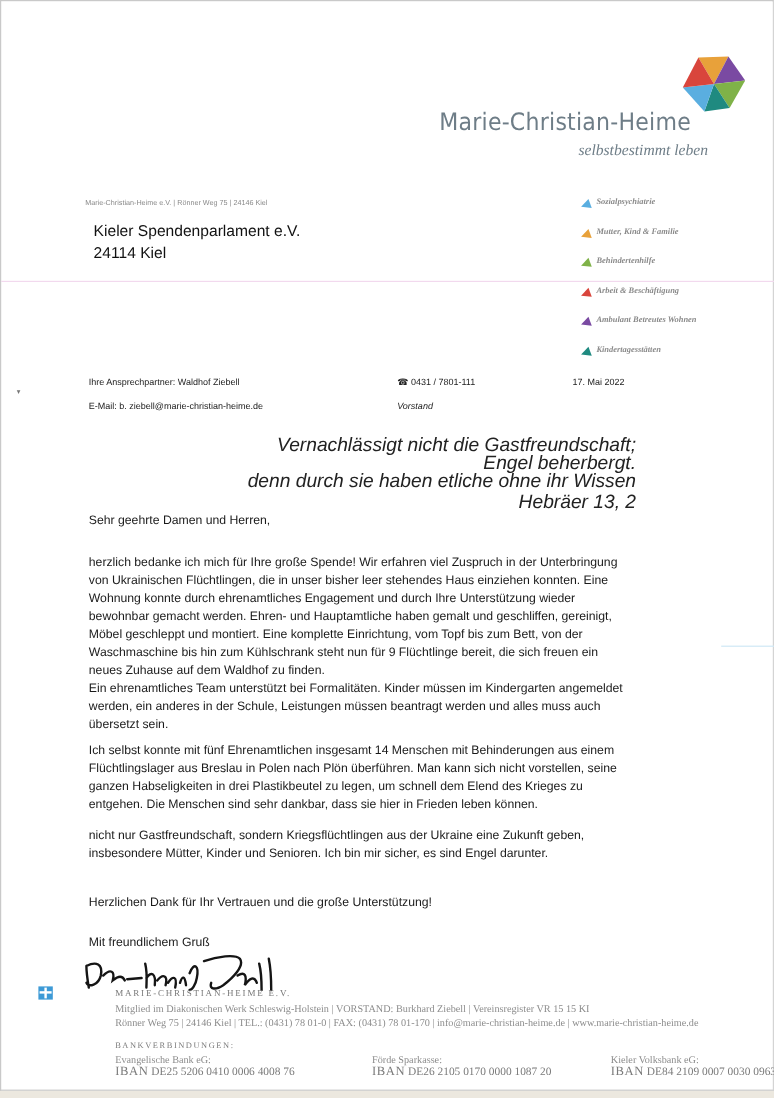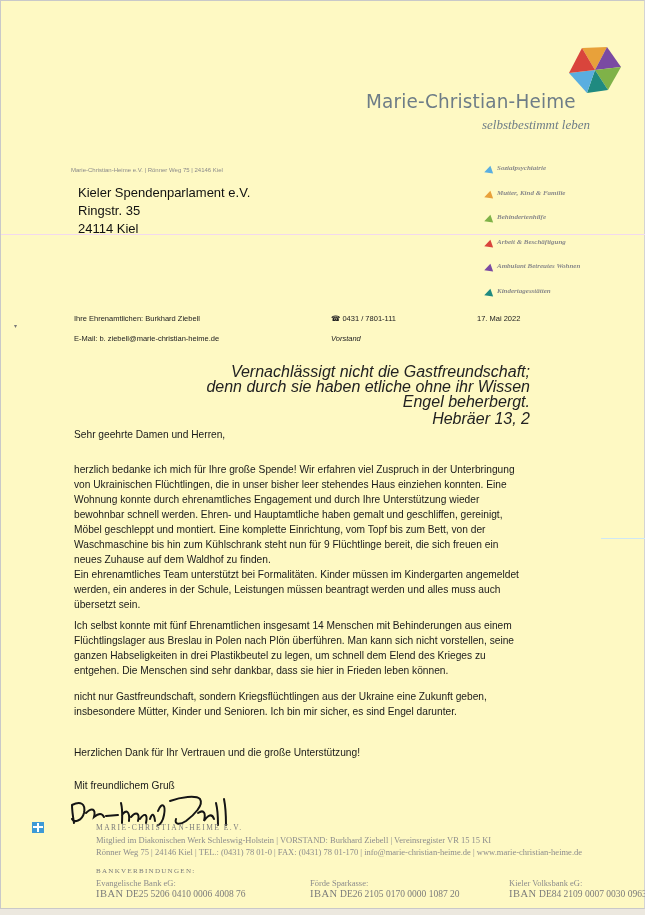--- a/index.html
+++ b/index.html
@@ -3,21 +3,21 @@
 <meta charset="utf-8">
 <style>
   html, body { margin: 0; padding: 0; }
   body {
     width: 645px; height: 915px; position: relative; overflow: hidden;
     background: #ece8df;
     font-family: "Liberation Sans", sans-serif;
   }
   .page {
     position: absolute; left: 0; top: 0; width: 643px; height: 907px;
-    background: #fef9c3; border: 1px solid #c9c9c9; border-right: 1px solid #d4d4d4;
+    background: #ffffff; border: 1px solid #c9c9c9; border-right: 1px solid #d4d4d4;
   }
   .abs { position: absolute; }
 
   
   .brand-name {
     left: 365px; top: 88px; font-family: "DejaVu Sans", sans-serif;
     font-size: 20px; color: #6e7d87; letter-spacing: 0.2px; white-space: nowrap;
     transform: scaleX(0.92); transform-origin: left top;
   }
   .brand-tagline {
@@ -93,21 +93,20 @@
       <polygon points="0,0 -8,23 -26,3" fill="#5aaee0"></polygon>
       <polygon points="0,0 -26,3 -13,-22" fill="#d9453c"></polygon>
     </g>
   </svg>
   <div class="abs brand-name">Marie-Christian-Heime</div>
   <div class="abs brand-tagline">selbstbestimmt leben</div>
 
   <div class="abs sender-line">Marie-Christian-Heime e.V.  |  Rönner Weg 75  |  24146 Kiel</div>
   <div class="abs recipient">
     <div>Kieler Spendenparlament e.V.</div>
-    <div>Ringstr. 35</div>
     <div>24114 Kiel</div>
   </div>
 
   <div class="abs pink-rule"></div>
 
   <div class="abs divisions">
     <div class="division">
       <span class="tri" style="border-right-color:#5aaee0"></span>
       <span>Sozialpsychiatrie</span>
     </div>
@@ -127,45 +126,45 @@
       <span class="tri" style="border-right-color:#7a4aa2"></span>
       <span>Ambulant Betreutes Wohnen</span>
     </div>
     <div class="division">
       <span class="tri" style="border-right-color:#1f8a80"></span>
       <span>Kindertagesstätten</span>
     </div>
   </div>
 
   <div class="abs small-mark">▾</div>
-  <div class="abs contact" style="left:73px; top:313px;">Ihre Ehrenamtlichen: Burkhard Ziebell</div>
+  <div class="abs contact" style="left:73px; top:313px;">Ihre Ansprechpartner: Waldhof Ziebell</div>
   <div class="abs contact" style="left:73px; top:333px;">E-Mail: b. ziebell@marie-christian-heime.de</div>
   <div class="abs contact" style="left:330px; top:313px;">
     <span>☎</span>
     <span>0431 / 7801-111</span>
   </div>
   <div class="abs contact" style="left:330px; top:333px;font-style:italic;">Vorstand</div>
   <div class="abs contact" style="left:476px; top:313px;">17. Mai 2022</div>
 
   <div class="abs quote">
     <div>Vernachlässigt nicht die Gastfreundschaft;</div>
+    <div>Engel beherbergt.</div>
     <div>denn durch sie haben etliche ohne ihr Wissen</div>
-    <div>Engel beherbergt.</div>
     <div class="ref">Hebräer 13, 2</div>
   </div>
 
   <div class="abs letter" style="top:426px;">
     <p>Sehr geehrte Damen und Herren,</p>
   </div>
 
   <div class="abs letter" style="top:461px;">
     <p>herzlich bedanke ich mich für Ihre große Spende! Wir erfahren viel Zuspruch in der Unterbringung</p>
     <p>von Ukrainischen Flüchtlingen, die in unser bisher leer stehendes Haus einziehen konnten. Eine</p>
     <p>Wohnung konnte durch ehrenamtliches Engagement und durch Ihre Unterstützung wieder</p>
-    <p>bewohnbar schnell werden.  Ehren- und Hauptamtliche haben gemalt und geschliffen, gereinigt,</p>
+    <p>bewohnbar gemacht werden.  Ehren- und Hauptamtliche haben gemalt und geschliffen, gereinigt,</p>
     <p>Möbel geschleppt und montiert. Eine komplette Einrichtung, vom Topf bis zum Bett, von der</p>
     <p>Waschmaschine bis hin zum Kühlschrank steht nun für 9 Flüchtlinge bereit, die sich freuen ein</p>
     <p>neues Zuhause auf dem Waldhof zu finden.</p>
     <p>Ein ehrenamtliches Team unterstützt bei Formalitäten. Kinder müssen im Kindergarten angemeldet</p>
     <p>werden, ein anderes in der Schule, Leistungen müssen beantragt werden und alles muss auch</p>
     <p>übersetzt sein.</p>
   </div>
   <div class="abs blue-rule"></div>
 
   <div class="abs letter" style="top:617px;">

